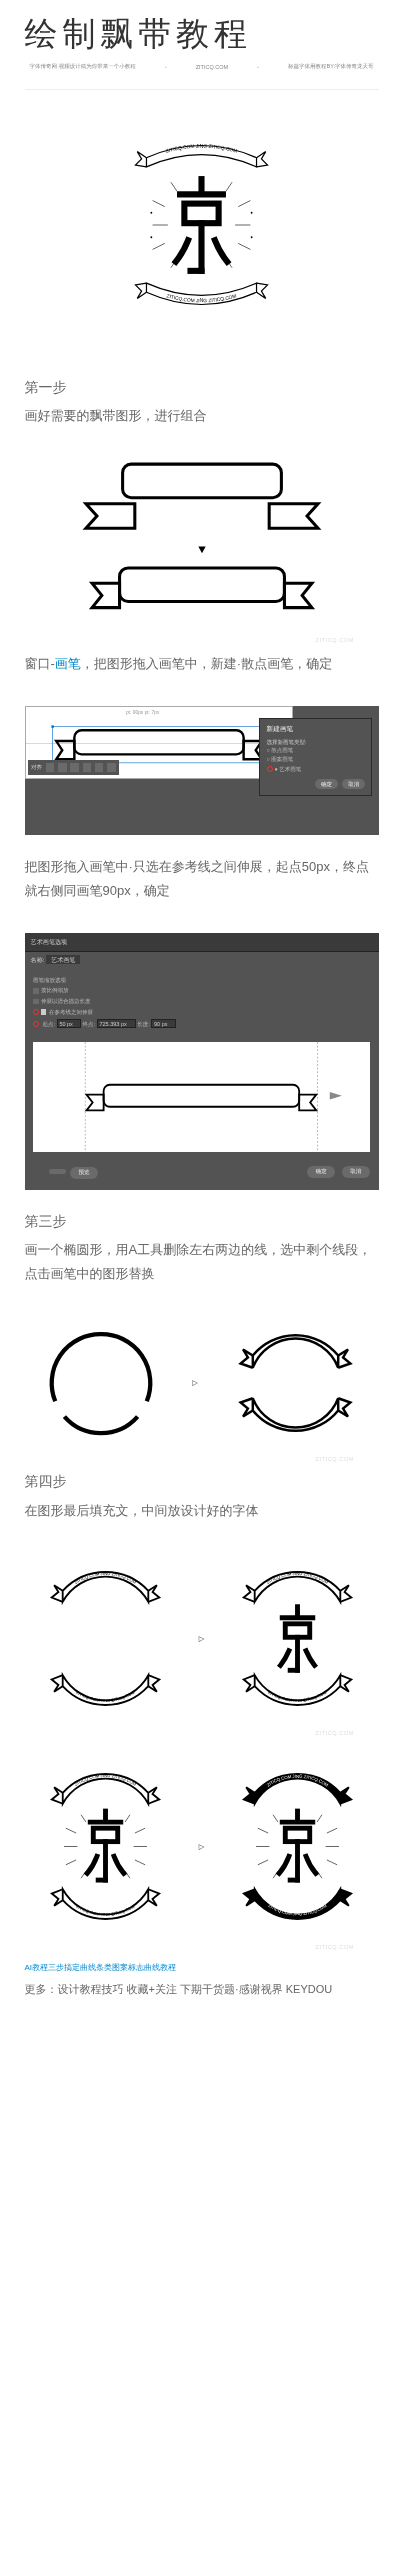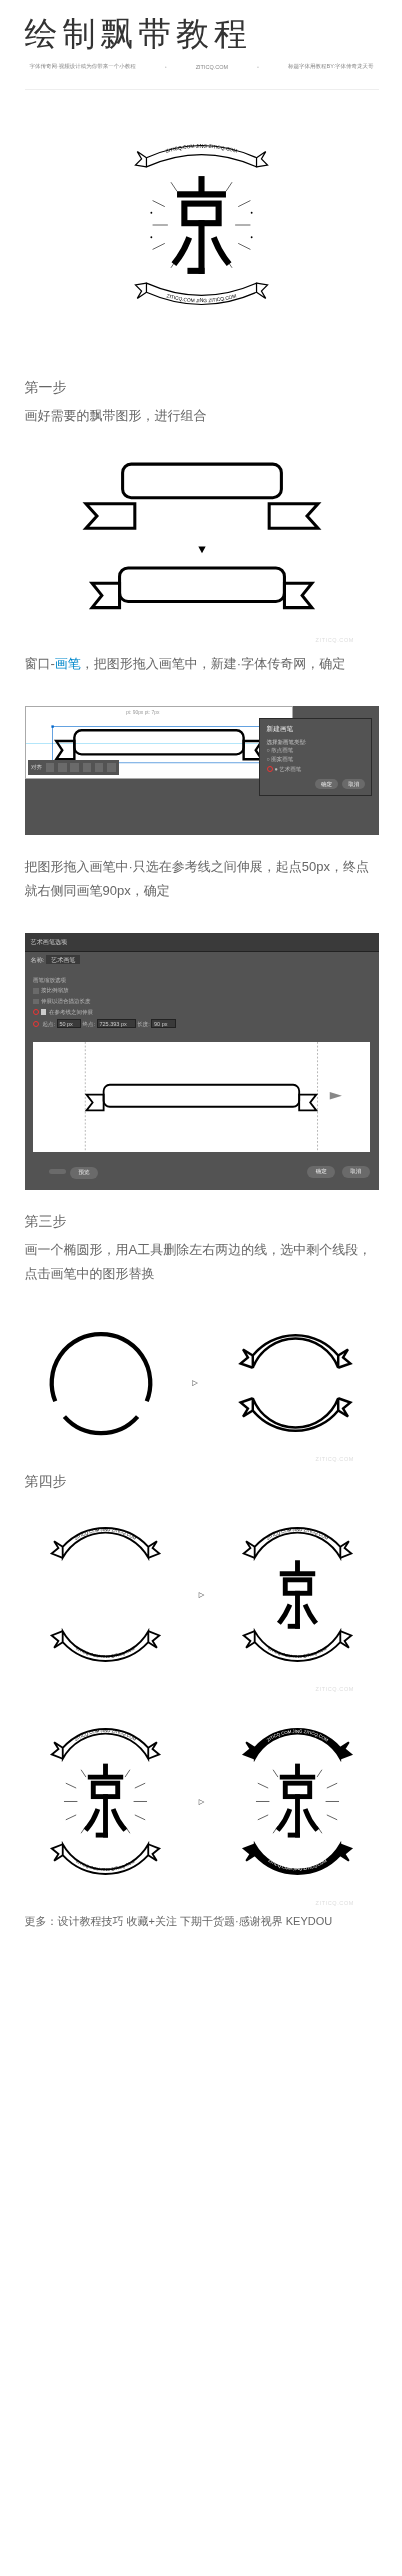--- a/index.html
+++ b/index.html
@@ -113,21 +113,21 @@
     <path d="M244 145 L256 145 L250 156 Z" fill="#000"></path>
 
     <rect x="115" y="180" width="270" height="55" rx="14" fill="none" stroke="#000" stroke-width="5"></rect>
     <path d="M70 205 L115 205 L115 245 L70 245 L86 225 Z" fill="none" stroke="#000" stroke-width="5"></path>
     <path d="M430 205 L385 205 L385 245 L430 245 L414 225 Z" fill="none" stroke="#000" stroke-width="5"></path>
   </svg>
   <div class="watermark">ZITICQ.COM</div>
 </div>
 
 <div class="step-desc">
-  <span>窗口-</span><span class="link">画笔</span><span>，把图形拖入画笔中，新建·字体传奇网，确定</span>
+  <span>窗口-</span><span class="link">画笔</span><span>，把图形拖入画笔中，新建·散点画笔，确定</span>
 </div>
 
 <div class="screenshot shot1">
   <div class="shot1-canvas">
     <div style="position:absolute;top:2.4px;left:98px" class="ruler-info">pt: 90px
 pt: 7px</div>
     <svg width="100%" height="73" viewBox="0 0 440 120">
       <line x1="0" y1="60" x2="440" y2="60" stroke="#0ae" stroke-width="0.5"></line>
       <rect x="80" y="38" width="280" height="40" rx="12" fill="none" stroke="#000" stroke-width="4"></rect>
       <path d="M50 56 L80 56 L80 86 L50 86 L60 71 Z" fill="none" stroke="#000" stroke-width="4"></path>
@@ -218,20 +218,21 @@
     <path d="M40 55 L24 45 L32 58 L20 68 L40 75" fill="none" stroke="#000" stroke-width="4"></path>
     <path d="M180 55 L196 45 L188 58 L200 68 L180 75" fill="none" stroke="#000" stroke-width="4"></path>
     <path d="M40 145 A90 90 0 0 0 180 145 L180 125 A75 75 0 0 1 40 125 Z" fill="none" stroke="#000" stroke-width="4"></path>
     <path d="M40 145 L24 155 L32 142 L20 132 L40 125" fill="none" stroke="#000" stroke-width="4"></path>
     <path d="M180 145 L196 155 L188 142 L200 132 L180 125" fill="none" stroke="#000" stroke-width="4"></path>
   </svg>
   <div class="watermark">ZITICQ.COM</div>
 </div>
 
 <div class="step-label">第四步</div>
+<div class="step-desc">在图形最后填充文，中间放设计好的字体</div>
 
 <div class="two-col">
   <svg width="135" height="159" viewBox="0 0 220 260">
     <path d="M40 52 A95 95 0 0 1 180 52 L180 70 A80 80 0 0 0 40 70 Z" fill="none" stroke="#000" stroke-width="3"></path>
     <path d="M40 52 L26 43 L33 54 L22 63 L40 70" fill="none" stroke="#000" stroke-width="3"></path>
     <path d="M180 52 L194 43 L187 54 L198 63 L180 70" fill="none" stroke="#000" stroke-width="3"></path>
     <path id="t4a" d="M44 56 A88 88 0 0 1 176 56" fill="none"></path>
     <text font-size="7"><textPath href="#t4a" startOffset="50%" text-anchor="middle">ZITICQ.COM JING ZITICQ.COM</textPath></text>
     <path d="M40 208 A95 95 0 0 0 180 208 L180 190 A80 80 0 0 1 40 190 Z" fill="none" stroke="#000" stroke-width="3"></path>
     <path d="M40 208 L26 217 L33 206 L22 197 L40 190" fill="none" stroke="#000" stroke-width="3"></path>
@@ -329,16 +330,17 @@
       <rect x="90" y1="110" y="110" width="40" height="22"></rect>
           <line x1="110" y1="132" x2="110" y2="195"></line>
       <path d="M96 156 Q90 172 80 184"></path>
           <path d="M124 156 Q130 172 140 184"></path>
       <line x1="98" y1="195" x2="110" y2="195"></line>
     </g>
   </svg>
   <div class="watermark">ZITICQ.COM</div>
 </div>
 
+<div class="final-title">AI教程三步搞定曲线条类图案标志曲线教程</div>
 <div class="final-desc">更多：设计教程技巧 收藏+关注 下期干货题·感谢视界 KEYDOU</div>
 
 </div>
 
 
 </body></html>

